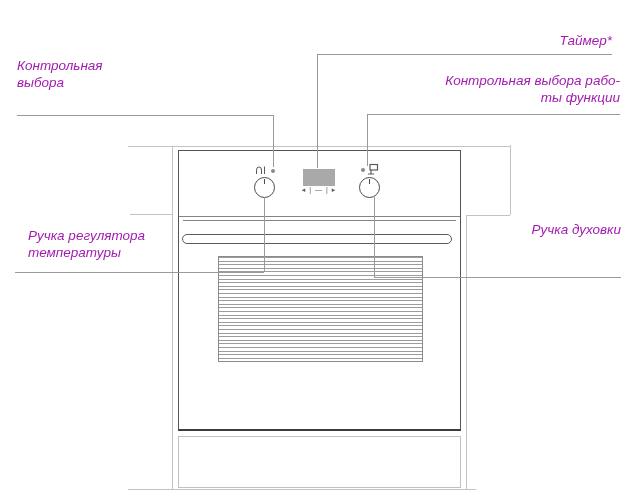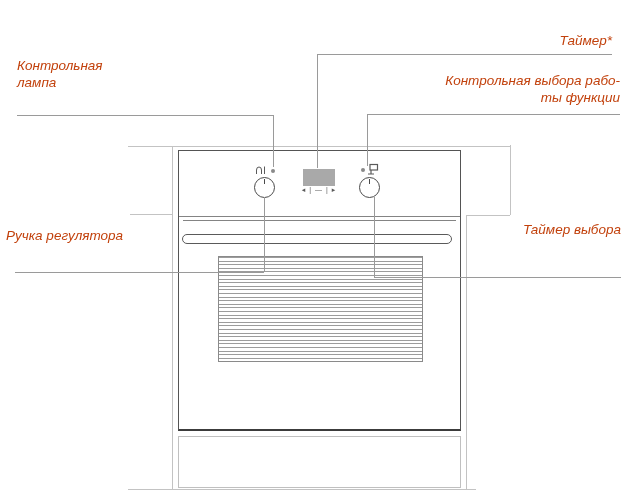--- a/index.html
+++ b/index.html
@@ -1,18 +1,18 @@
 <!DOCTYPE html>
 <html><head>
 <meta charset="utf-8">
 <style>
   html,body{margin:0;padding:0;background:#ffffff;}
   .stage{position:relative;width:636px;height:503px;background:#fff;overflow:hidden;
          font-family:"Liberation Sans",sans-serif;}
-  .label{position:absolute;font-style:italic;font-size:13.5px;line-height:17px;color:#c2410c;}
+  .label{position:absolute;font-style:italic;font-size:13.5px;line-height:17px;color:#a21caf;}
   .label span{display:block;white-space:nowrap;}
   .label.right{text-align:right;}
   .hl{position:absolute;height:1px;}
   .vl{position:absolute;width:1px;}
   .lead{background:#9a9a9a;}
   .cab{background:#c3c3c3;}
   .mid{background:#848484;}
   .oven-front{position:absolute;left:178px;top:150px;width:281px;height:278px;
               border:1.5px solid #545454;border-bottom:2px solid #3c3c3c;background:#fff;}
   .handle{position:absolute;left:182px;top:234px;width:268px;height:8px;
@@ -30,38 +30,39 @@
   .icon{position:absolute;}
   .z2{z-index:2;} .z3{z-index:3;}
 </style>
 </head>
 <body>
 
 <div class="stage">
 
   <div class="label" style="left:17px;top:57px;">
     <span>Контрольная</span>
-    <span>лампа</span>
+    <span>выбора</span>
   </div>
 
   <div class="label right" style="right:24px;top:32px;">
     <span>Таймер*</span>
   </div>
 
   <div class="label right" style="right:16px;top:72px;">
     <span>Контрольная выбора рабо-</span>
     <span>ты функции</span>
   </div>
 
-  <div class="label" style="left:6px;top:227px;">
+  <div class="label" style="left:28px;top:227px;">
     <span>Ручка регулятора</span>
+    <span>температуры</span>
   </div>
 
   <div class="label right" style="right:15px;top:221px;">
-    <span>Таймер выбора</span>
+    <span>Ручка духовки</span>
   </div>
 
   <div class="hl cab" style="left:128px;top:146px;width:382px;"></div>
   <div class="vl cab" style="left:172px;top:146px;height:343px;"></div>
   <div class="hl cab" style="left:130px;top:214px;width:42px;"></div>
   <div class="vl cab" style="left:510px;top:145px;height:70px;"></div>
   <div class="hl cab" style="left:466px;top:215px;width:44px;"></div>
   <div class="vl cab" style="left:466px;top:215px;height:274px;"></div>
   <div class="hl cab" style="left:128px;top:489px;width:348px;"></div>
 

